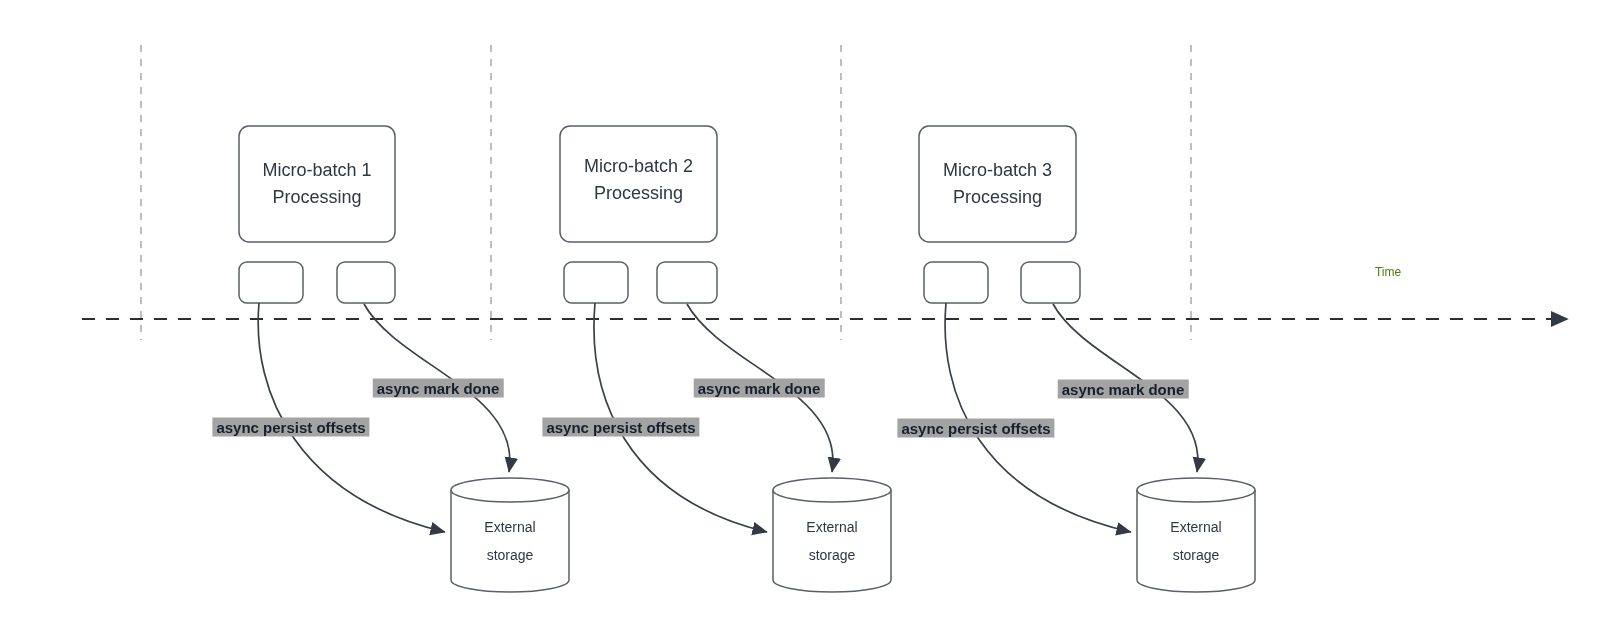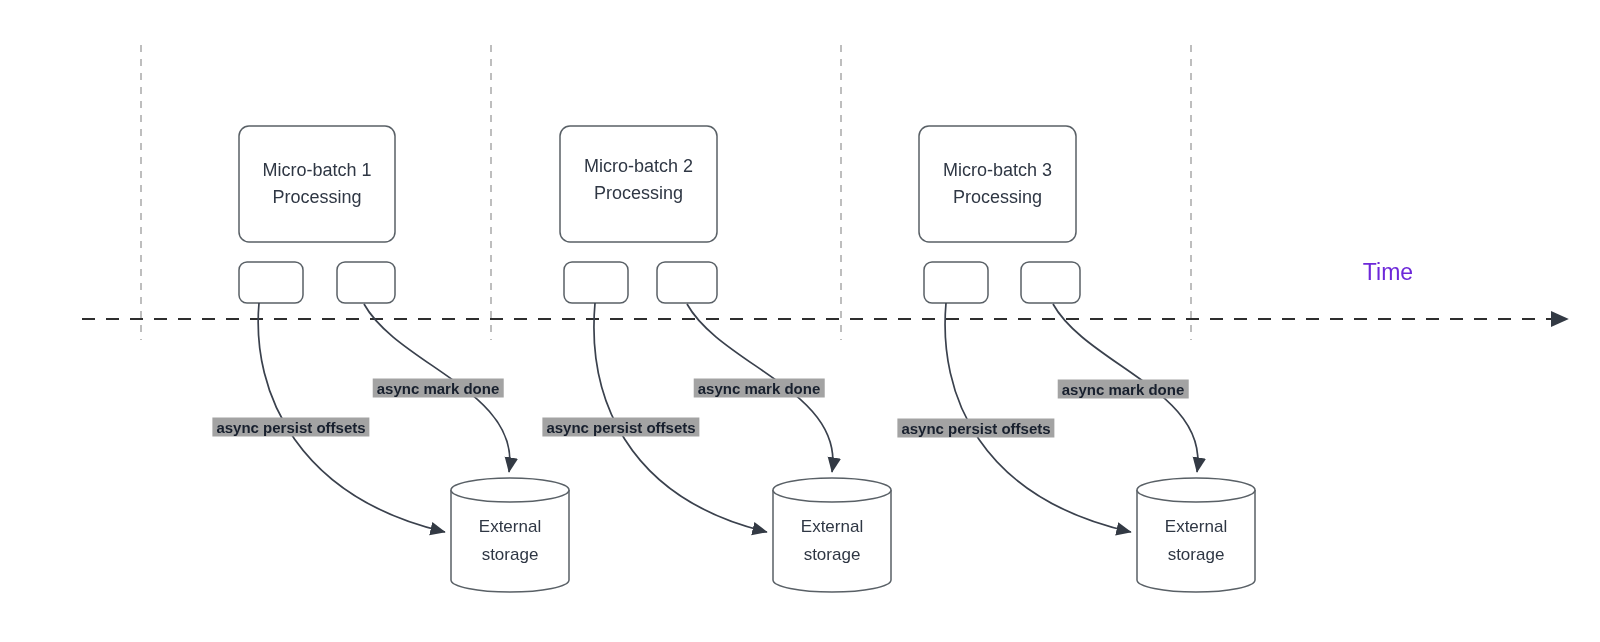--- a/index.html
+++ b/index.html
@@ -15,37 +15,37 @@
 
   .guide-line   { stroke: #a9a9a9; stroke-width: 1.5; stroke-dasharray: 7 7; fill: none; }
   .axis-line    { stroke: #2e2e2e; stroke-width: 2;   stroke-dasharray: 13 11; fill: none; }
   .shape        { stroke: #596066; stroke-width: 1.5; fill: #ffffff; }
   .edge         { stroke: #3a414d; stroke-width: 1.7; fill: none; }
 
   .overlay { position: absolute; display: flex; align-items: center; justify-content: center;
              flex-direction: column; text-align: center; pointer-events: none; }
 
   .box-title    { color: #2f3744; font-size: 18px; line-height: 27px; }
-  .cyl-title    { color: #2f3744; font-size: 17px; line-height: 28px; }
+  .cyl-title    { color: #2f3744; font-size: 14px; line-height: 28px; }
 
   .edge-label {
     position: absolute;
     transform: translate(-50%, -50%);
     font-size: 15px;
     font-weight: bold;
     color: #18202e;
     background: #a3a3a3;
     padding: 1px 4px;
     white-space: nowrap;
   }
   .time-label {
     position: absolute;
     transform: translate(-50%, -50%);
-    font-size: 23px;
-    color: #6d28d9;
+    font-size: 12px;
+    color: #4d7c0f;
     white-space: nowrap;
   }
 </style>
 </head>
 <body>
 
 <div class="canvas">
 
   <svg width="1600" height="642" viewBox="0 0 1600 642">
     <defs>

